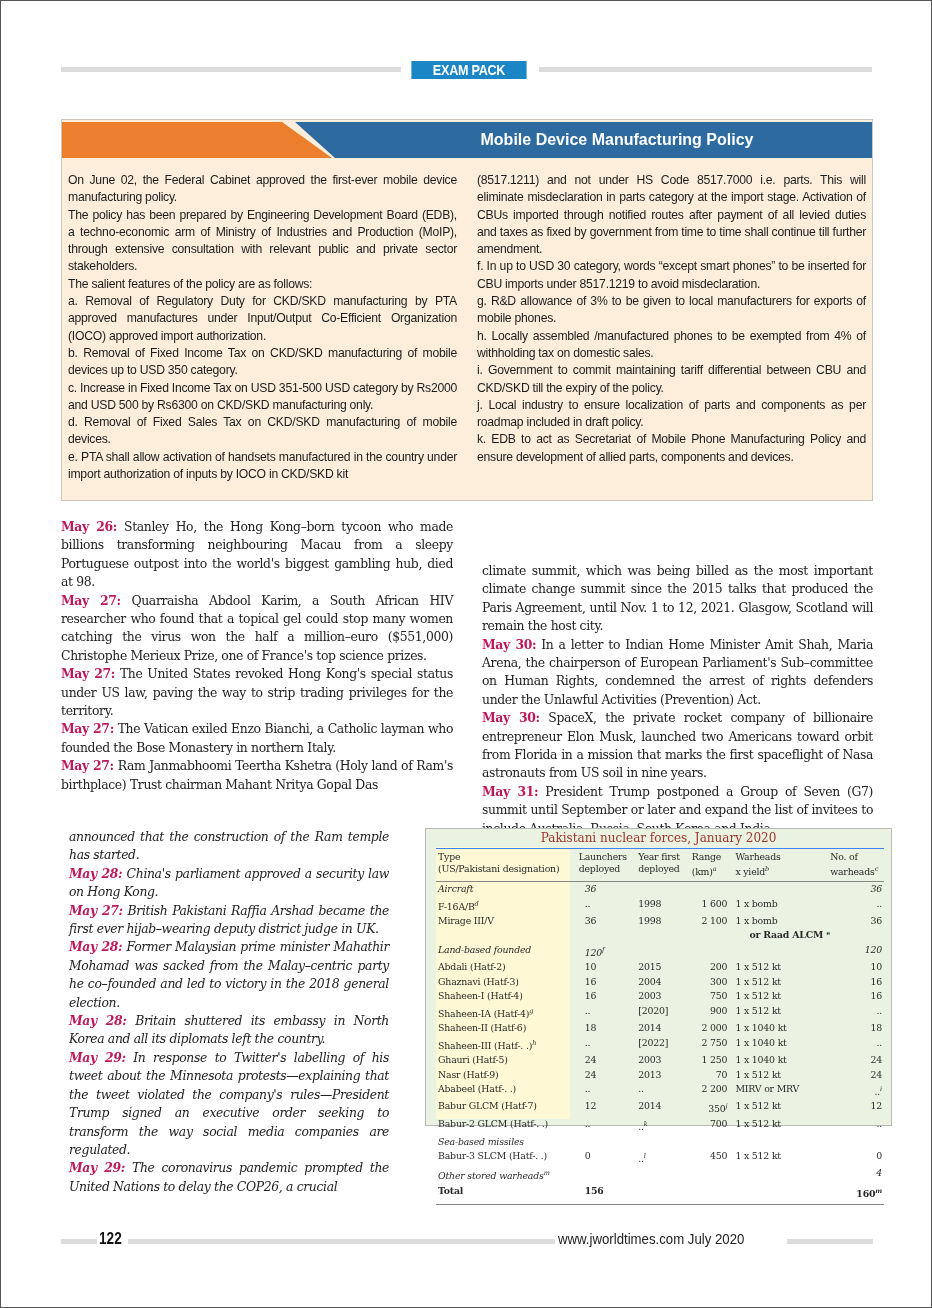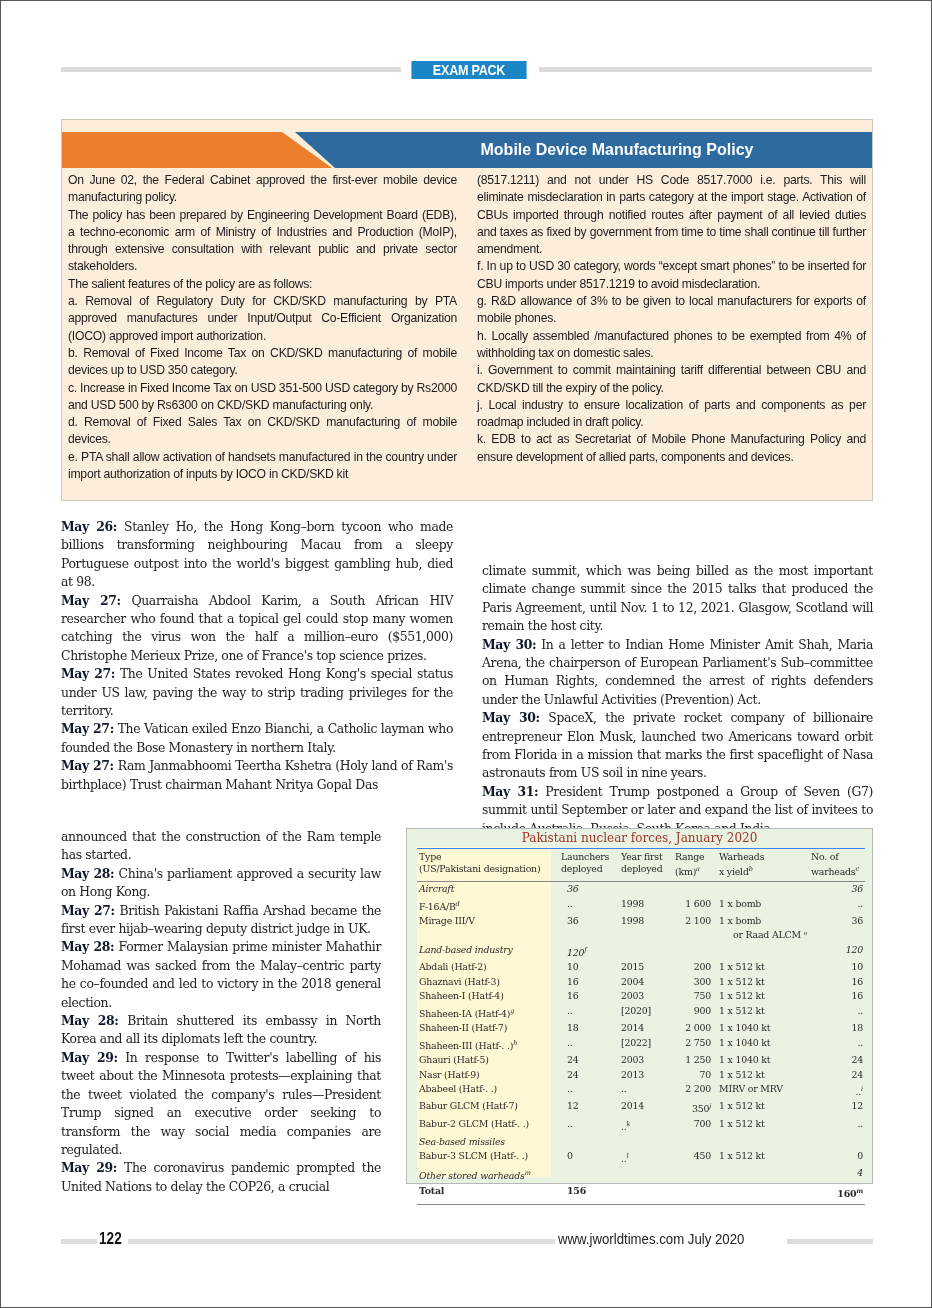--- a/index.html
+++ b/index.html
@@ -13,21 +13,21 @@
     position: absolute; left: 404px; top: 60px; width: 128px; height: 18px;
     background: #1a86c6; color: #fff; text-align: center;
     font-family: "Liberation Sans", sans-serif; font-weight: bold; font-size: 14px;
     line-height: 18px; letter-spacing: -0.3px; transform: scaleX(0.9);
   }
 
   .policy-box {
     position: absolute; left: 60px; top: 118px; width: 812px; height: 382px;
     background: #fdeedb; border: 1px solid #cfc7bb;
   }
-  .policy-banner { position: relative; height: 36px; margin-top: 12px; }
+  .policy-banner { position: relative; height: 36px; margin-top: 2px; }
   .policy-banner .orange {
     position: absolute; left: 0; top: 0; height: 36px; width: 270px; background: #ec7f2d;
     clip-path: polygon(0 0, 220px 0, 270px 36px, 0 36px);
   }
   .policy-banner .blue {
     position: absolute; left: 233px; top: 0; right: 0; height: 36px; background: #2d6a9f;
     clip-path: polygon(0 0, 100% 0, 100% 100%, 40px 100%);
   }
   .policy-banner .title {
     position: absolute; left: 300px; right: 0; top: 0; height: 36px; line-height: 36px;
@@ -39,27 +39,27 @@
     flex: 1; font-family: "Liberation Sans", sans-serif; font-size: 12.2px; line-height: 17.3px;
     color: #1c1c1c; text-align: justify; letter-spacing: -0.25px;
   }
   .policy-col p { margin: 0; }
 
   .news-col {
     position: absolute; font-family: "DejaVu Serif", serif; font-size: 12.4px;
     line-height: 18.4px; color: #222; text-align: justify; letter-spacing: -0.35px;
   }
   .news-col p { margin: 0; }
-  .news-col .date { color: #0f172a; font-weight: bold; }
+  .news-col .date { color: #be185d; font-weight: bold; }
   .news-left-1 { left: 60px; top: 517px; width: 392px; }
-  .news-left-2 { left: 60px; top: 827px; width: 320px; }
+  .news-left-2 { left: 68px; top: 827px; width: 320px; font-style: italic; }
   .news-right { left: 481px; top: 517px; width: 391px; margin-top: 44px; }
 
   .nuke-box {
-    position: absolute; left: 405px; top: 827px; width: 467px; height: 356px;
+    position: absolute; left: 424px; top: 827px; width: 467px; height: 298px;
     background: #eaf2e2; border: 1px solid #b8b8b8;
   }
   .nuke-box .type-shade { position: absolute; left: 10px; top: 18px; width: 134px; bottom: 6px; background: #fff8d4; }
   .nuke-title {
     position: relative; text-align: center; color: #a0352c; font-family: "DejaVu Serif", serif;
     font-size: 12px; line-height: 18px; height: 19px;
   }
   table.nuke {
     position: absolute; left: 10px; top: 19px; width: 448px; border-collapse: collapse;
     font-family: "DejaVu Serif", serif; font-size: 9.4px; color: #2a2a2a; letter-spacing: -0.2px;
@@ -74,21 +74,21 @@
   table.nuke .bold { font-weight: bold; }
   .c-type { width: 144px; padding-left: 2px !important; }
   .c-launch { width: 60px; }
   .c-year { width: 54px; }
   .c-range { width: 44px; text-align: right; padding-right: 8px !important; }
   .c-war { width: 92px; }
   .c-num { width: 54px; text-align: right; padding-right: 2px !important; }
   td.c-launch { padding-left: 6px !important; }
   th.c-range { text-align: left; }
   sup { font-size: 6.5px; font-style: italic; }
-  .sub2 { display: block; padding-left: 14px; }
+  .sub2 { display: block; padding-left: 14px; font-weight: bold; }
 
   .bottom-rule { position: absolute; top: 1238px; height: 5px; background: #dcdcdc; }
   .bottom-rule.a { left: 60px; width: 36px; }
   .bottom-rule.b { left: 127px; width: 427px; }
   .bottom-rule.c { left: 786px; width: 86px; }
   .page-num {
     position: absolute; left: 98px; top: 1229px; font-family: "Liberation Sans", sans-serif;
     font-weight: bold; font-size: 16px; color: #111; transform: scaleX(0.85); transform-origin: left;
   }
   .footer-site {
@@ -188,21 +188,21 @@
         </tr>
         <tr>
           <td class="c-type"><span>Mirage III/V</span></td>
           <td class="c-launch"><span>36</span></td>
           <td class="c-year"><span>1998</span></td>
           <td class="c-range"><span>2 100</span></td>
           <td class="c-war"><span>1 x bomb</span><span class="sub2">or Raad ALCM ᵉ</span></td>
           <td class="c-num"><span>36</span></td>
         </tr>
         <tr class="it">
-          <td class="c-type"><span>Land-based industry</span></td>
+          <td class="c-type"><span>Land-based founded</span></td>
           <td class="c-launch"><span>120</span><sup>f</sup></td>
           <td class="c-year"><span></span></td>
           <td class="c-range"><span></span></td>
           <td class="c-war"><span></span></td>
           <td class="c-num"><span>120</span></td>
         </tr>
         <tr>
           <td class="c-type"><span>Abdali (Hatf-2)</span></td>
           <td class="c-launch"><span>10</span></td>
           <td class="c-year"><span>2015</span></td>
@@ -228,21 +228,21 @@
         </tr>
         <tr>
           <td class="c-type"><span>Shaheen-IA (Hatf-4)</span><sup>g</sup></td>
           <td class="c-launch"><span>..</span></td>
           <td class="c-year"><span>[2020]</span></td>
           <td class="c-range"><span>900</span></td>
           <td class="c-war"><span>1 x 512 kt</span></td>
           <td class="c-num"><span>..</span></td>
         </tr>
         <tr>
-          <td class="c-type"><span>Shaheen-II (Hatf-7)</span></td>
+          <td class="c-type"><span>Shaheen-II (Hatf-6)</span></td>
           <td class="c-launch"><span>18</span></td>
           <td class="c-year"><span>2014</span></td>
           <td class="c-range"><span>2 000</span></td>
           <td class="c-war"><span>1 x 1040 kt</span></td>
           <td class="c-num"><span>18</span></td>
         </tr>
         <tr>
           <td class="c-type"><span>Shaheen-III (Hatf-. .)</span><sup>h</sup></td>
           <td class="c-launch"><span>..</span></td>
           <td class="c-year"><span>[2022]</span></td>

